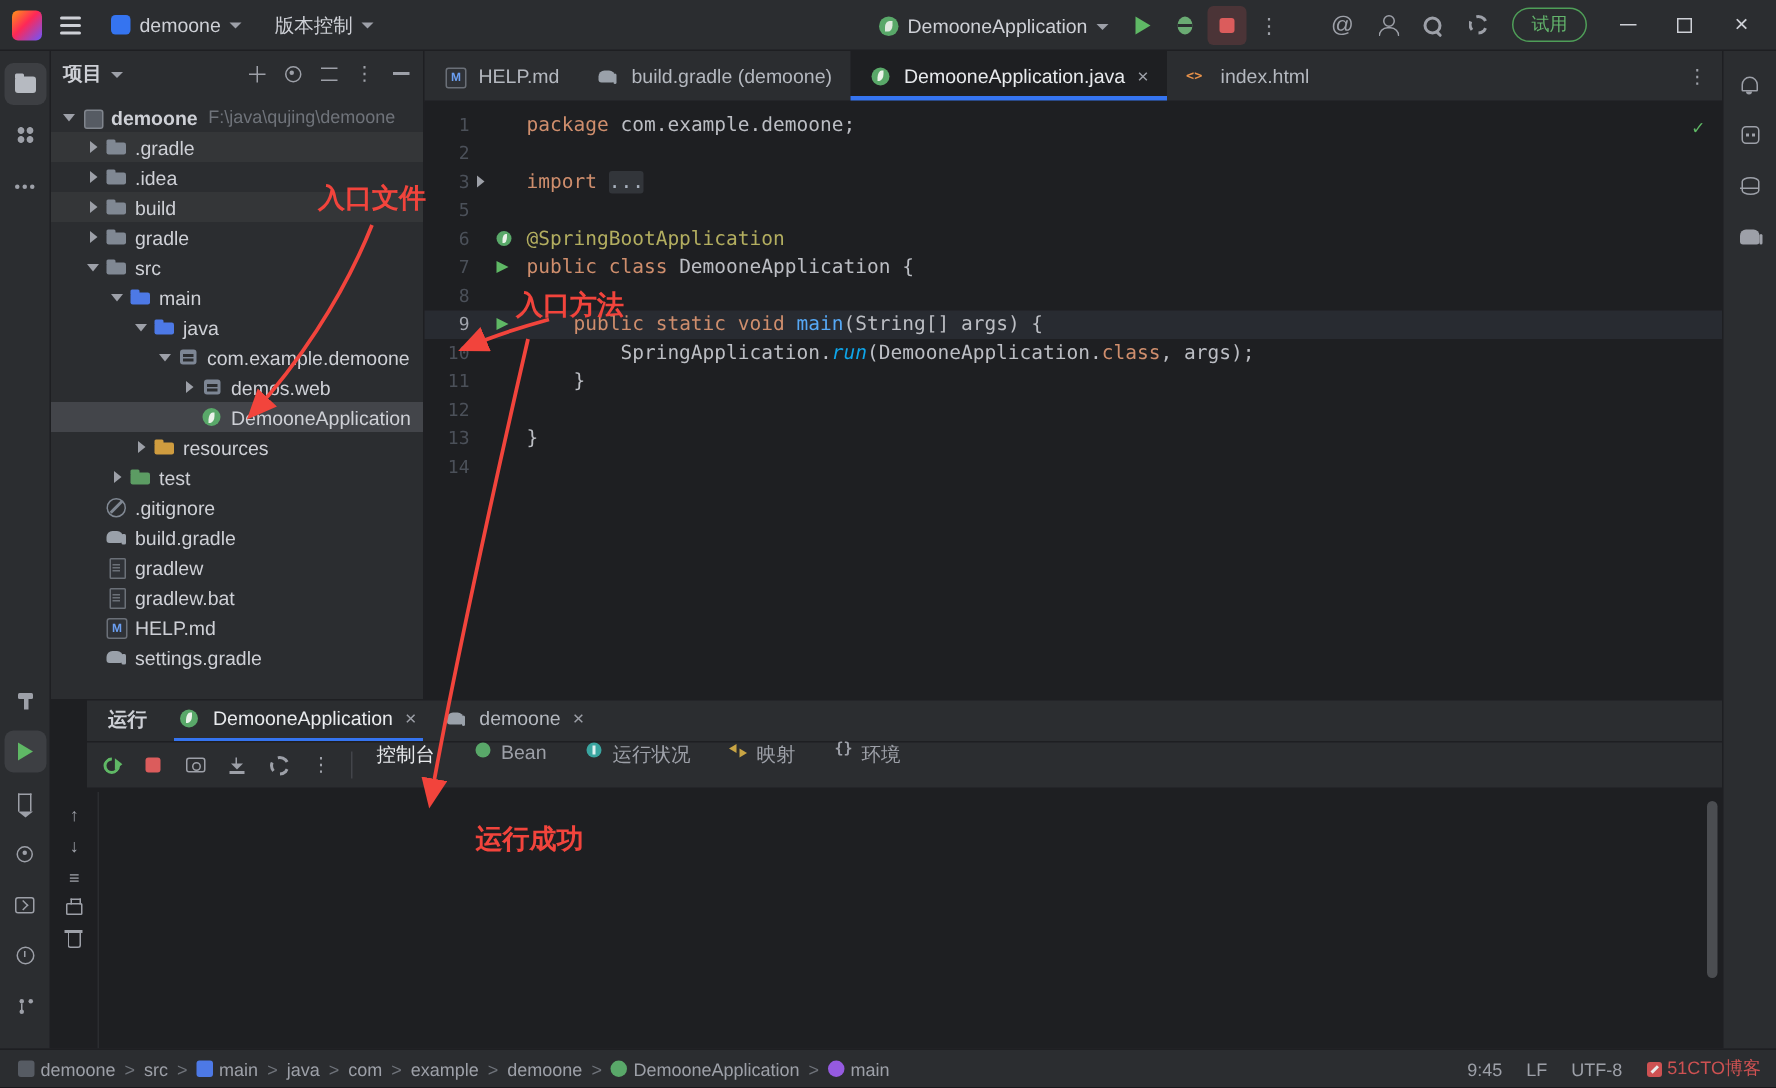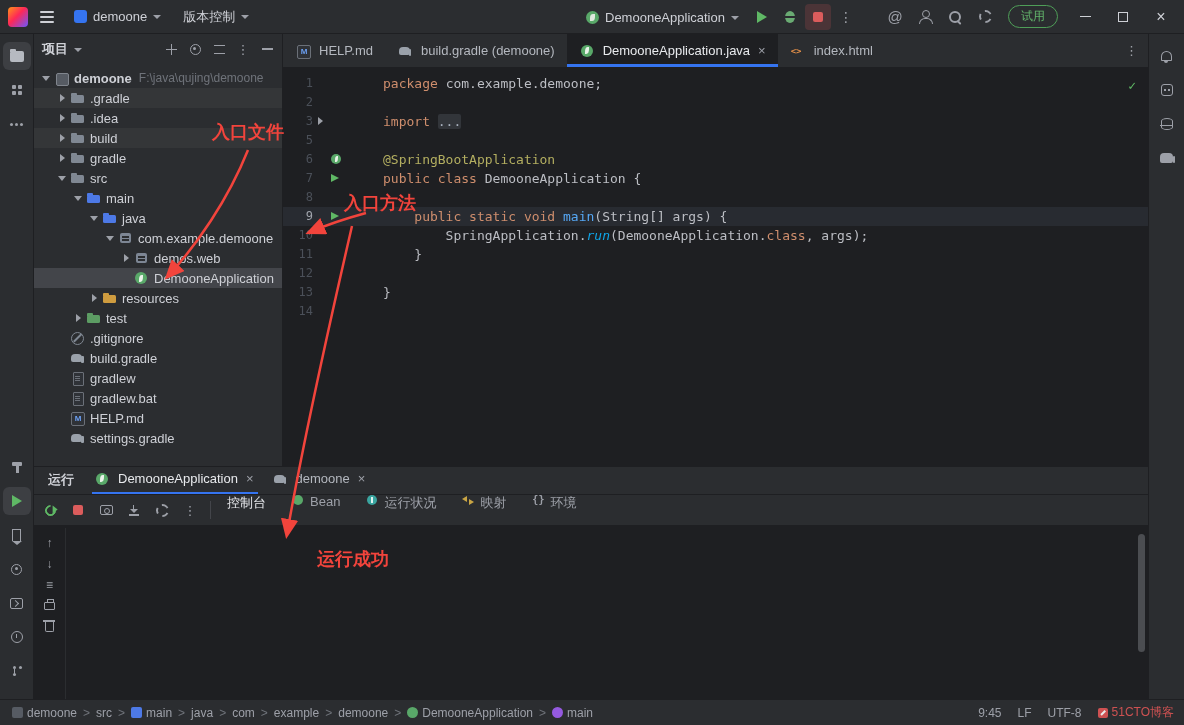--- a/index.html
+++ b/index.html
@@ -194,31 +194,31 @@
   .fold-col { width:14px; flex:none; position:relative; }
   .fold-col.folded::before { content:""; position:absolute; left:5px; top:5px;
       border-top:4px solid transparent; border-bottom:4px solid transparent; border-left:5px solid #9da0a8; }
   .gut-ic { width:18px; flex:none; position:relative; }
   .gut-ic.run::before { content:""; position:absolute; left:4px; top:5px; width:0; height:0;
       border-left:8px solid #5fb865; border-top:4.5px solid transparent; border-bottom:4.5px solid transparent; }
   .gut-ic.bean::before { content:""; position:absolute; left:4px; top:4px; width:10px; height:10px;
       border-radius:50%; background:#59a869; }
   .gut-ic.bean::after { content:""; position:absolute; left:7.5px; top:6px; width:3px; height:6px;
       border-radius:70% 0 70% 0; background:#eaf2ea; }
-  .code-text { padding-left:6px; color:#bcbec4;margin-left:32px; }
+  .code-text { padding-left:6px; color:#bcbec4; }
   .tok-kw { color:#cf8e6d; }
   .tok-ann { color:#b3ae60; }
   .tok-fn { color:#56a8f5; }
   .tok-call { color:#0ea5e9; font-style:italic; }
   .tok-pl { color:#bcbec4; }
   .tok-foldtxt { color:#a9b2bf; background:#32353a; border-radius:2px; }
   .insp-check { position:absolute; top:10px; right:12px; color:#5fb865; font-size:13px; }
 
   
-  .run-panel { position:absolute; left:34px; top:466px; right:36px; bottom:26px; background:#1e1f22; }
+  .run-panel { position:absolute; left:34px; top:466px; right:36px; bottom:26px; background:#1e1f22;padding-left:24px; }
   .rp-header { height:28px; background:#2b2d30; border-top:1px solid #1e1f22; display:flex; align-items:flex-end; }
   .rp-title { color:#ced0d6; padding:0 12px 5px 14px; font-weight:bold; }
   .wtab { display:flex; align-items:center; gap:6px; padding:0 10px 3px 8px; height:28px; color:#b4b8bf; position:relative; }
   .wtab.active { color:#e8eaed; }
   .wtab.active::after { content:""; position:absolute; left:6px; right:6px; bottom:0; height:2px; background:#3574f0; }
   .rp-toolbar { height:32px; background:#2b2d30; border-top:1px solid #1e1f22; border-bottom:1px solid #1e1f22;
                 display:flex; align-items:center; padding:0 8px; gap:12px; }
   .rpt-ic { width:16px; height:16px; display:flex; align-items:center; justify-content:center; color:#9da0a8; }
   .rerun-ic { width:11px; height:11px; border:2px solid #5fb865; border-radius:50%; border-top-color:transparent;
               position:relative; transform:rotate(45deg); }

